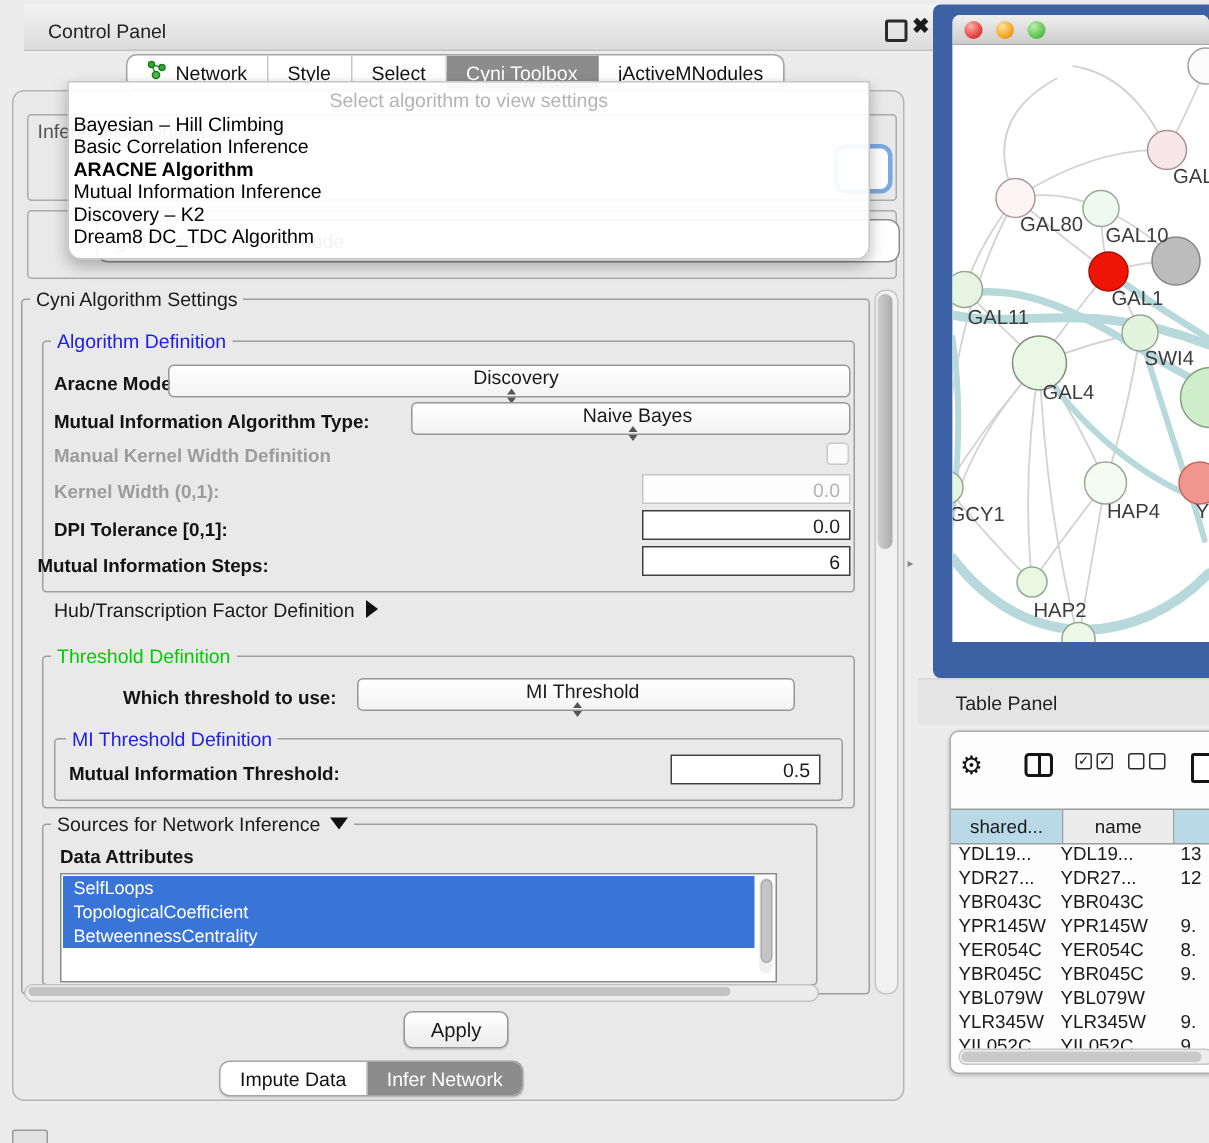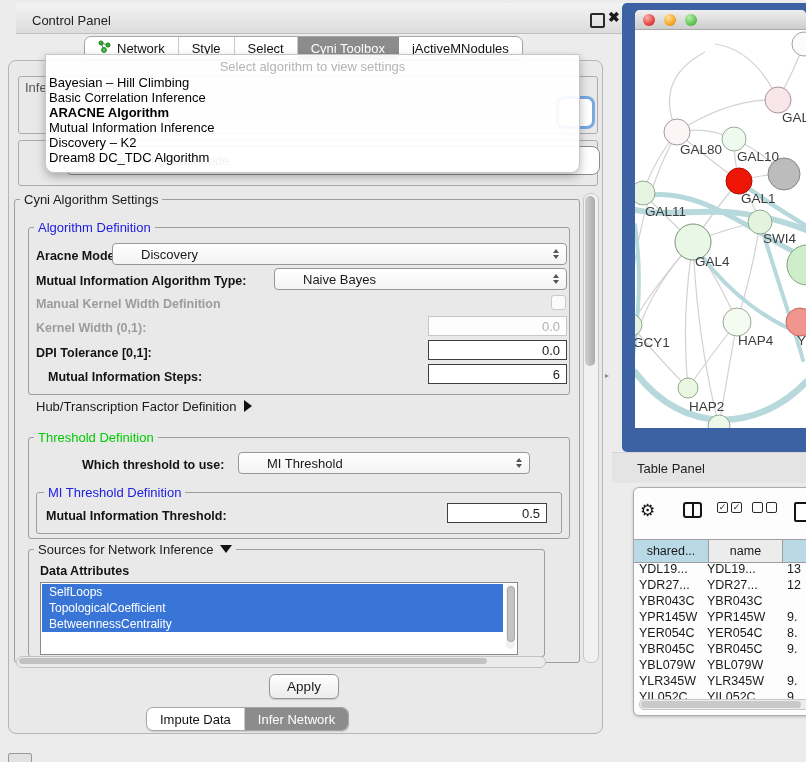--- a/index.html
+++ b/index.html
@@ -45,21 +45,21 @@
   .algo-item.bold{font-weight:bold;}
 
   
   .grp{border:1px solid #9e9e9e;border-radius:3px;}
   .grp-title{font-size:13px;background:#e9e9e9;padding:0 4px;z-index:2;white-space:nowrap;}
   .blue{color:#2020e0;} .green{color:#00cc00;}
   .lbl{font-size:12.5px;font-weight:bold;color:#141414;white-space:nowrap;}
   .lbl.dis{color:#9c9c9c;}
 
   .combo{height:22px;background:linear-gradient(#ffffff,#f3f3f3);border:1px solid #979797;border-radius:4px;
-    display:flex;align-items:center;justify-content:space-between;padding-left:28px;font-size:13px;box-sizing:border-box;}
+    display:flex;align-items:center;justify-content:space-between;padding-left:9px;font-size:13px;box-sizing:border-box;flex-direction:column;}
   .spinner{margin-right:7px;display:flex;flex-direction:column;align-items:center;gap:2px;}
   .spinner .up{width:0;height:0;border-left:3.5px solid transparent;border-right:3.5px solid transparent;border-bottom:4px solid #555;}
   .spinner .dn{width:0;height:0;border-left:3.5px solid transparent;border-right:3.5px solid transparent;border-top:4px solid #555;}
 
   .field{height:20px;background:#fff;border:1px solid #3f3f3f;font-size:13px;text-align:right;
     padding:0 6px;line-height:20px;box-sizing:border-box;}
   .field.dis{border-color:#c6c6c6;color:#b2b2b2;background:#fdfdfd;}
 
   #kernel-checkbox{left:551px;top:295px;width:13px;height:13px;border:1px solid #c9c9c9;border-radius:3px;background:#fafafa;}
 
@@ -213,21 +213,21 @@
 
   <span class="abs lbl dis" style="left:36px;top:297px">Manual Kernel Width Definition</span>
   <span class="abs" id="kernel-checkbox"></span>
 
   <span class="abs lbl dis" style="left:36px;top:321px">Kernel Width (0,1):</span>
   <div class="abs field dis" style="left:428px;top:316px;width:139px">0.0</div>
 
   <span class="abs lbl" style="left:36px;top:346px">DPI Tolerance [0,1]:</span>
   <div class="abs field" style="left:428px;top:340px;width:139px">0.0</div>
 
-  <span class="abs lbl" style="left:48px;top:370px">Mutual Information Steps:</span>
+  <span class="abs lbl" style="left:25px;top:370px">Mutual Information Steps:</span>
   <div class="abs field" style="left:428px;top:364px;width:139px">6</div>
 
   <div class="abs" style="left:36px;top:399px;font-size:13px">
     <span>Hub/Transcription Factor Definition</span><span class="tri-right"></span>
   </div>
 
   <div class="abs grp" style="left:28px;top:437px;width:540px;height:100px"></div>
   <span class="abs grp-title green" style="left:34px;top:430px">Threshold Definition</span>
 
   <span class="abs lbl" style="left:82px;top:458px">Which threshold to use:</span>

